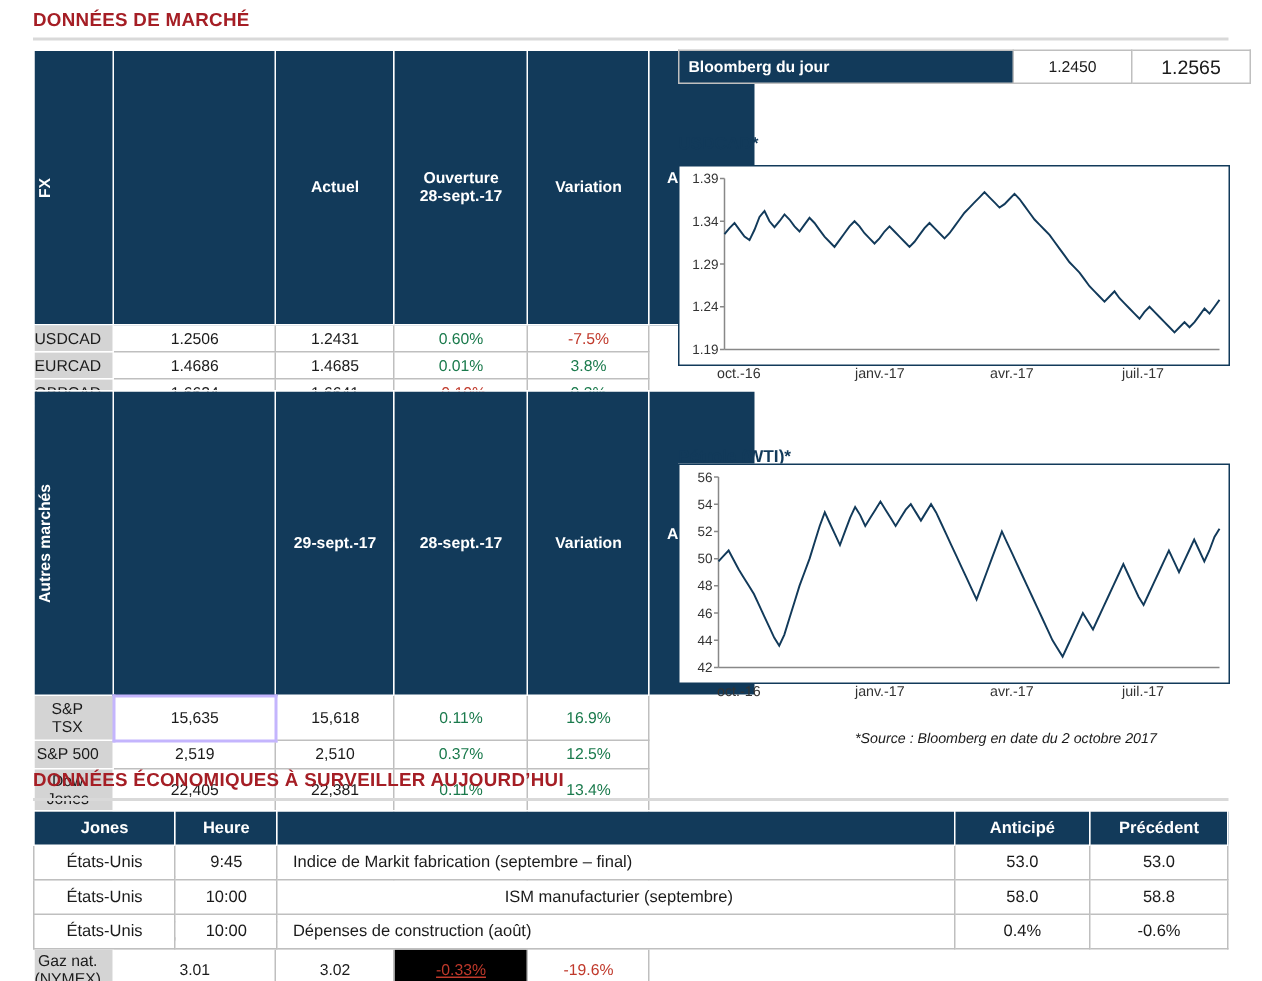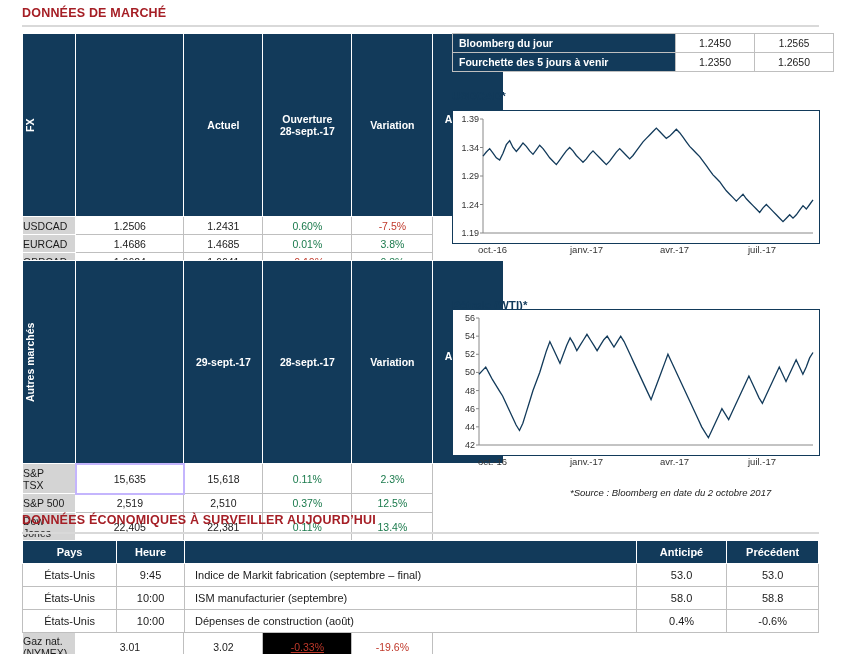--- a/index.html
+++ b/index.html
@@ -21,21 +21,21 @@
   .rule{
     height:2px;background:#d9d9d9;
   }
   
   table{border-collapse:collapse;}
   .hdr{
     background:#123a5a;color:#ffffff;font-weight:bold;text-align:center;
     font-size:10.5px;line-height:1.15;
   }
   .rowlbl{
-    background:#d4d4d4;color:#1b1b1b;text-align:left;
+    background:#d4d4d4;color:#1b1b1b;text-align:center;
     padding-right:8px;font-weight:normal;font-size:10.5px;
   }
   .num{text-align:center;font-size:10.5px;}
   .pos{color:#1a7a4c;}
   .neg{color:#c0392b;}
   .cell{border:1px solid #ffffff;}
   .bordered td{border:1px solid #bfbfbf;}
   .sidelbl{
     background:#123a5a;color:#fff;font-weight:bold;font-size:10.5px;
     writing-mode:vertical-rl;transform:rotate(180deg);
@@ -160,21 +160,21 @@
         <div>cours</div>
       </td>
     </tr>
     </tbody>
       <tbody id="other-body">
         <tr>
           <td class="cell rowlbl" style="padding:2.5px 8px 2.5px 0;">S&amp;P TSX</td>
           <td class="cell num" style="background:#fff;border:2px solid #c4b5fd;padding:8px 0;">15,635</td>
           <td class="cell num" style="background:#fff;border:1px solid #bfbfbf;padding:2.5px 0;">15,618</td>
           <td class="cell num pos" style="background:#fff;border:1px solid #bfbfbf;padding:2.5px 0;">0.11%</td>
-          <td class="cell num pos" style="background:#fff;border:1px solid #bfbfbf;padding:2.5px 0;">2.3%</td>
+          <td class="cell num pos" style="background:#fff;border:1px solid #bfbfbf;padding:2.5px 0;">16.9%</td>
         </tr>
         <tr>
           <td class="cell rowlbl" style="padding:2.5px 8px 2.5px 0;">S&amp;P 500</td>
           <td class="cell num" style="background:#fff;border:1px solid #bfbfbf;padding:2.5px 0;">2,519</td>
           <td class="cell num" style="background:#fff;border:1px solid #bfbfbf;padding:2.5px 0;">2,510</td>
           <td class="cell num pos" style="background:#fff;border:1px solid #bfbfbf;padding:2.5px 0;">0.37%</td>
           <td class="cell num pos" style="background:#fff;border:1px solid #bfbfbf;padding:2.5px 0;">12.5%</td>
         </tr>
         <tr>
           <td class="cell rowlbl" style="padding:2.5px 8px 2.5px 0;">Dow Jones</td>
@@ -221,26 +221,21 @@
       </tbody>
   </table>
 </div>
 
 <div style="position:absolute;left:452px;top:33px;">
   <table class="bordered">
     <tbody id="ranges-body">
         <tr>
           <td style="width:210px;background:#123a5a;color:#fff;font-weight:bold;font-size:10.5px;padding:3px 6px;">Bloomberg du jour</td>
           <td style="width:78px;text-align:center;font-size:10.5px;padding:3px 0;background:#fff;">1.2450</td>
-          <td style="width:78px;text-align:center;font-size:10px;padding:3px 0;background:#fff;">1.2565</td>
-        </tr>
-        <tr>
-          <td style="width:210px;background:#123a5a;color:#fff;font-weight:bold;font-size:10.5px;padding:3px 6px;">Fourchette des 5 jours à venir</td>
-          <td style="width:78px;text-align:center;font-size:10.5px;padding:3px 0;background:#fff;">1.2350</td>
-          <td style="width:78px;text-align:center;font-size:10.5px;padding:3px 0;background:#fff;">1.2650</td>
+          <td style="width:78px;text-align:center;font-size:13px;padding:3px 0;background:#fff;">1.2565</td>
         </tr>
       </tbody>
   </table>
 </div>
 
 <div style="position:absolute;left:452px;top:90px;">
   <span class="chart-title">USDCAD*</span>
 </div>
 <div class="chart-box" style="position:absolute;left:452px;top:110px;width:366px;height:132px;">
   <svg id="svg-chart-0" width="366" height="132" viewBox="0 0 366 132">
@@ -305,39 +300,39 @@
 
 <div style="position:absolute;left:22px;top:513px;">
   <span class="section-title">DONNÉES ÉCONOMIQUES À SURVEILLER AUJOURD’HUI</span>
 </div>
 <div class="rule" style="position:absolute;left:22px;top:532px;width:797px;"></div>
 
 <div style="position:absolute;left:22px;top:540px;">
   <table class="econ" style="width:797px;">
     <thead>
       <tr>
-        <th style="width:88px;">Pays</th>
+        <th style="width:88px;">Jones</th>
         <th style="width:58px;">Heure</th>
         <th style="width:487px;"></th>
         <th style="width:82px;">Anticipé</th>
         <th style="width:82px;">Précédent</th>
       </tr>
     </thead>
     <tbody id="econ-body">
         <tr>
           <td style="text-align:center;">États-Unis</td>
           <td style="text-align:center;">9:45</td>
           <td style="text-align:left;padding-left:10px;">Indice de Markit fabrication (septembre – final)</td>
           <td style="text-align:center;">53.0</td>
           <td style="text-align:center;">53.0</td>
         </tr>
         <tr>
           <td style="text-align:center;">États-Unis</td>
           <td style="text-align:center;">10:00</td>
-          <td style="text-align:left;padding-left:10px;">ISM manufacturier (septembre)</td>
+          <td style="text-align:center;padding-left:10px;">ISM manufacturier (septembre)</td>
           <td style="text-align:center;">58.0</td>
           <td style="text-align:center;">58.8</td>
         </tr>
         <tr>
           <td style="text-align:center;">États-Unis</td>
           <td style="text-align:center;">10:00</td>
           <td style="text-align:left;padding-left:10px;">Dépenses de construction (août)</td>
           <td style="text-align:center;">0.4%</td>
           <td style="text-align:center;">-0.6%</td>
         </tr>

